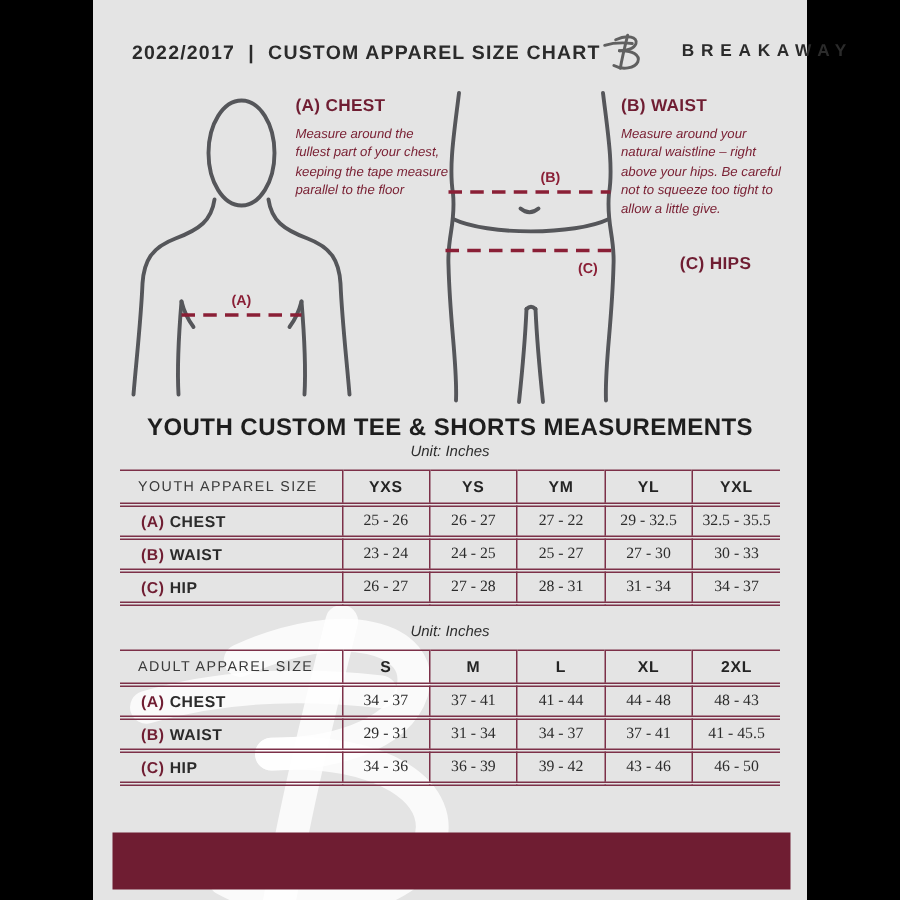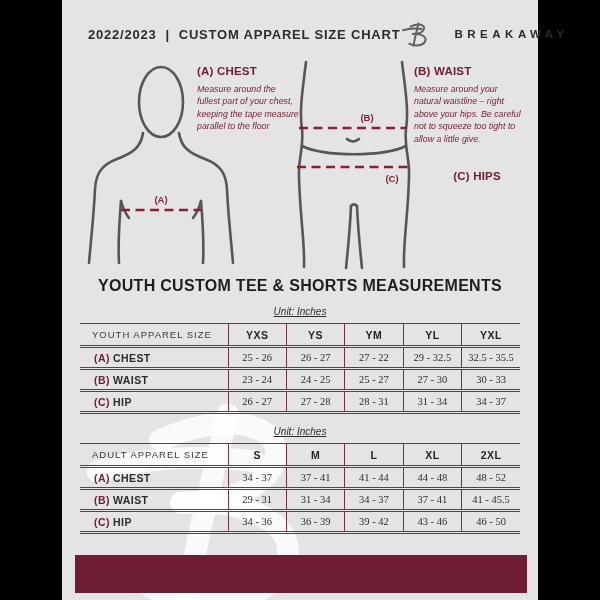--- a/index.html
+++ b/index.html
@@ -33,21 +33,21 @@
   .ins-body{font-style:italic;font-size:8.8px;line-height:1.42;color:#7a2134;}
   .ins-a{left:135px;top:13px;width:102px;}
   .ins-b{left:352px;top:13px;width:112px;}
   .ins-c{left:352px;top:118px;width:126px;text-align:center;}
 
   
   .tsec{position:absolute;left:0;right:0;padding-top:3px;z-index:2;}
   .tsec-youth{top:276px;}
   .tsec-adult{top:409px;}
   .tsec-title{text-align:center;font-weight:bold;font-size:16px;letter-spacing:.3px;color:#1e1e1e;line-height:13px;}
-  .tsec-unit{text-align:center;font-style:italic;font-size:10px;color:#2e2e2e;line-height:12px;margin-top:14px;text-decoration:underline;}
+  .tsec-unit{text-align:center;font-style:italic;font-size:10px;color:#2e2e2e;line-height:12px;margin-top:4px;}
   table{border-collapse:collapse;width:440px;margin:5px auto 0 auto;table-layout:fixed;}
   col.c0{width:148px;}
   thead tr{border-top:1px solid var(--line);border-bottom:3px double var(--line);}
   tbody tr{border-bottom:3px double var(--line);}
   th,td{height:22px;font-size:10.5px;vertical-align:middle;margin-top:19px;}
   thead tr{height:23px;}
   th:not(:first-child),td:not(:first-child){border-left:1px solid var(--line);}
   th.size-col{text-align:left;padding-left:12px;font-weight:normal;letter-spacing:1px;font-size:9.5px;color:#3a3a3a;}
   th{font-weight:bold;color:#242424;letter-spacing:.5px;}
   td.rowlabel{text-align:left;padding-left:14px;letter-spacing:.4px;color:var(--text_dark);font-weight:bold;}
@@ -71,21 +71,21 @@
 </svg>
 
 <div class="stage">
   <div class="page">
 
     <svg class="watermark" width="250" height="230" viewBox="0 0 48 44">
         <use href="#logo-b"></use>
       </svg>
 
     <div class="hdr">
-      <div class="hdr-title">2022/2023  |  CUSTOM APPAREL SIZE CHART</div>
+      <div class="hdr-title">2022/2017  |  CUSTOM APPAREL SIZE CHART</div>
       <div class="brand">
         <svg class="brand-logo" width="30" height="27" viewBox="0 0 48 44">
             <use href="#logo-b"></use>
           </svg>
         <span class="brand-name">BREAKAWAY</span>
       </div>
     </div>
 
     <div class="diagrams">
 
@@ -200,21 +200,21 @@
               <th>2XL</th>
             </tr>
           </thead>
           <tbody>
             <tr>
               <td class="rowlabel"><span class="rk">(A)</span><span> CHEST</span></td>
               <td class="val">34 - 37</td>
               <td class="val">37 - 41</td>
               <td class="val">41 - 44</td>
               <td class="val">44 - 48</td>
-              <td class="val">48 - 52</td>
+              <td class="val">48 - 43</td>
             </tr>
             <tr>
               <td class="rowlabel"><span class="rk">(B)</span><span> WAIST</span></td>
               <td class="val">29 - 31</td>
               <td class="val">31 - 34</td>
               <td class="val">34 - 37</td>
               <td class="val">37 - 41</td>
               <td class="val">41 - 45.5</td>
             </tr>
             <tr>

